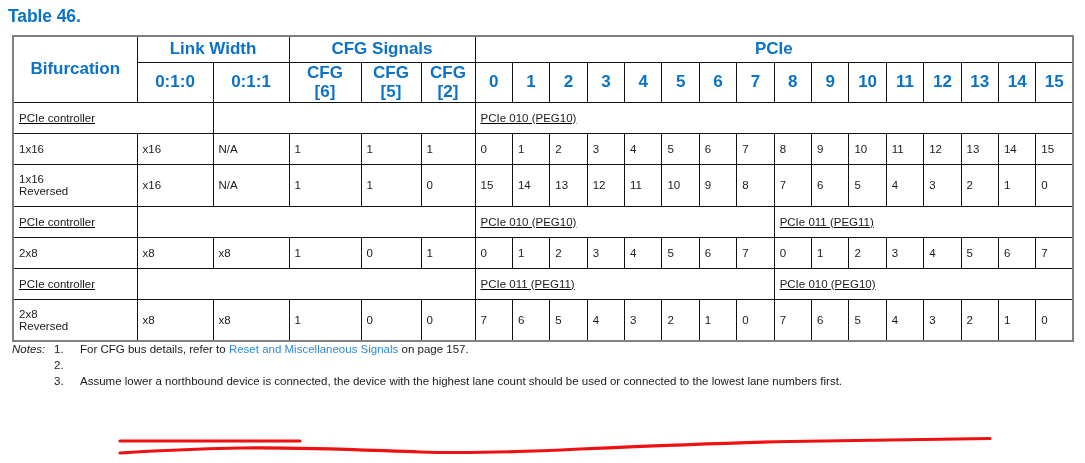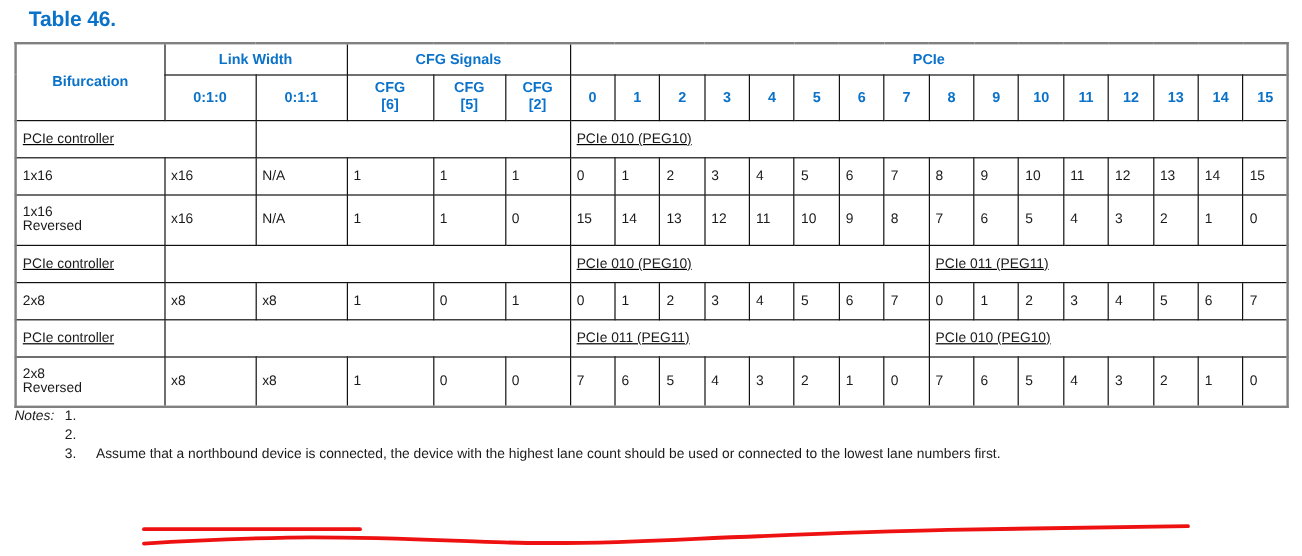--- a/index.html
+++ b/index.html
@@ -6,21 +6,21 @@
   body{
     width:1085px;height:463px;overflow:hidden;background:#ffffff;
     font-family:"Liberation Sans",sans-serif;
     -webkit-font-smoothing:antialiased;
   }
   .page{position:relative;width:1085px;height:463px;}
 
   
   .title-row{
     display:flex;align-items:baseline;
-    padding:6px 0 8px 24px;
+    padding:6px 0 8px 8px;
     color:#0b72c9;font-weight:bold;font-size:17.5px;
     letter-spacing:-0.1px;
   }
   .title-num{width:112px;flex:0 0 112px;}
   .title-text{}
 
   
   table.t46{
     border-collapse:collapse;
     table-layout:fixed;
@@ -38,21 +38,21 @@
     vertical-align:middle;
     background:#ffffff;
     box-sizing:border-box;
     overflow:hidden;
     white-space:nowrap;
   }
   table.t46 th{
     color:#0b72c9;
     font-weight:bold;
     text-align:center;
-    font-size:12px;
+    font-size:17px;
   }
   .hdr-group{height:26px;}
   .hdr-sub{height:38px;}
   .cfg-sub{line-height:1.15;white-space:normal;}
   .r-ctrl{height:31px;text-decoration:underline;}
   .r-data{height:31px;}
   .r-data2{height:42px;}
   .lane{text-align:center;}
   .ctrl-label{padding-left:6px;}
   .bif{padding-left:6px;}
@@ -261,29 +261,30 @@
           <td class="lane">1</td>
           <td class="lane">0</td>
         </tr>
       </tbody>
   </table>
 
   <div class="notes">
     <div class="notes-row">
       <span class="notes-lbl">Notes:</span>
       <span class="notes-num">1.</span>
+      <span class="notes-body"><span>For CFG bus details, refer to </span><span class="xref">Reset and Miscellaneous Signals</span><span> on page 157.</span></span>
     </div>
     <div class="notes-row indent">
       <span class="notes-lbl"></span>
       <span class="notes-num">2.</span>
     </div>
     <div class="notes-row indent clip3">
       <span class="notes-lbl"></span>
       <span class="notes-num">3.</span>
-      <span class="notes-body">Assume that a northbound device is connected, the device with the highest lane count should be used or connected to the lowest lane numbers first.</span>
+      <span class="notes-body">Assume lower a northbound device is connected, the device with the highest lane count should be used or connected to the lowest lane numbers first.</span>
     </div>
   </div>
 
   <svg class="annot" viewBox="0 0 1085 463">
     <path id="annot-path" d="M120,453 C150,451 190,449 240,448 C300,447 360,450 420,452 C470,453.5 520,452 580,449 C650,446 720,443 790,441.5 C860,440 930,439 990,438.5" fill="none" stroke="#ee1111" stroke-width="3.2" stroke-linecap="round"></path>
     <path id="annot-path2" d="M120,441 C190,441 250,441 300,441" fill="none" stroke="#ee1111" stroke-width="3.2" stroke-linecap="round"></path>
   </svg>
 
 </div>
 

